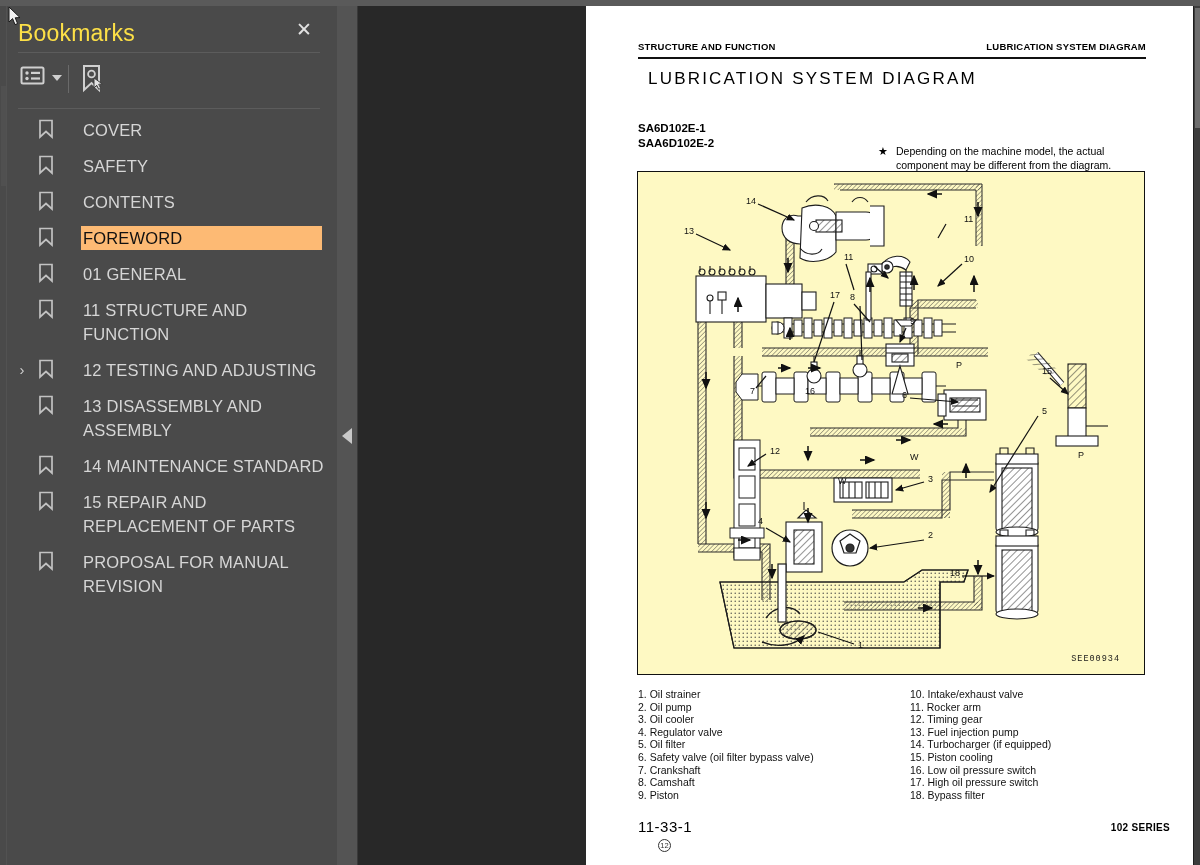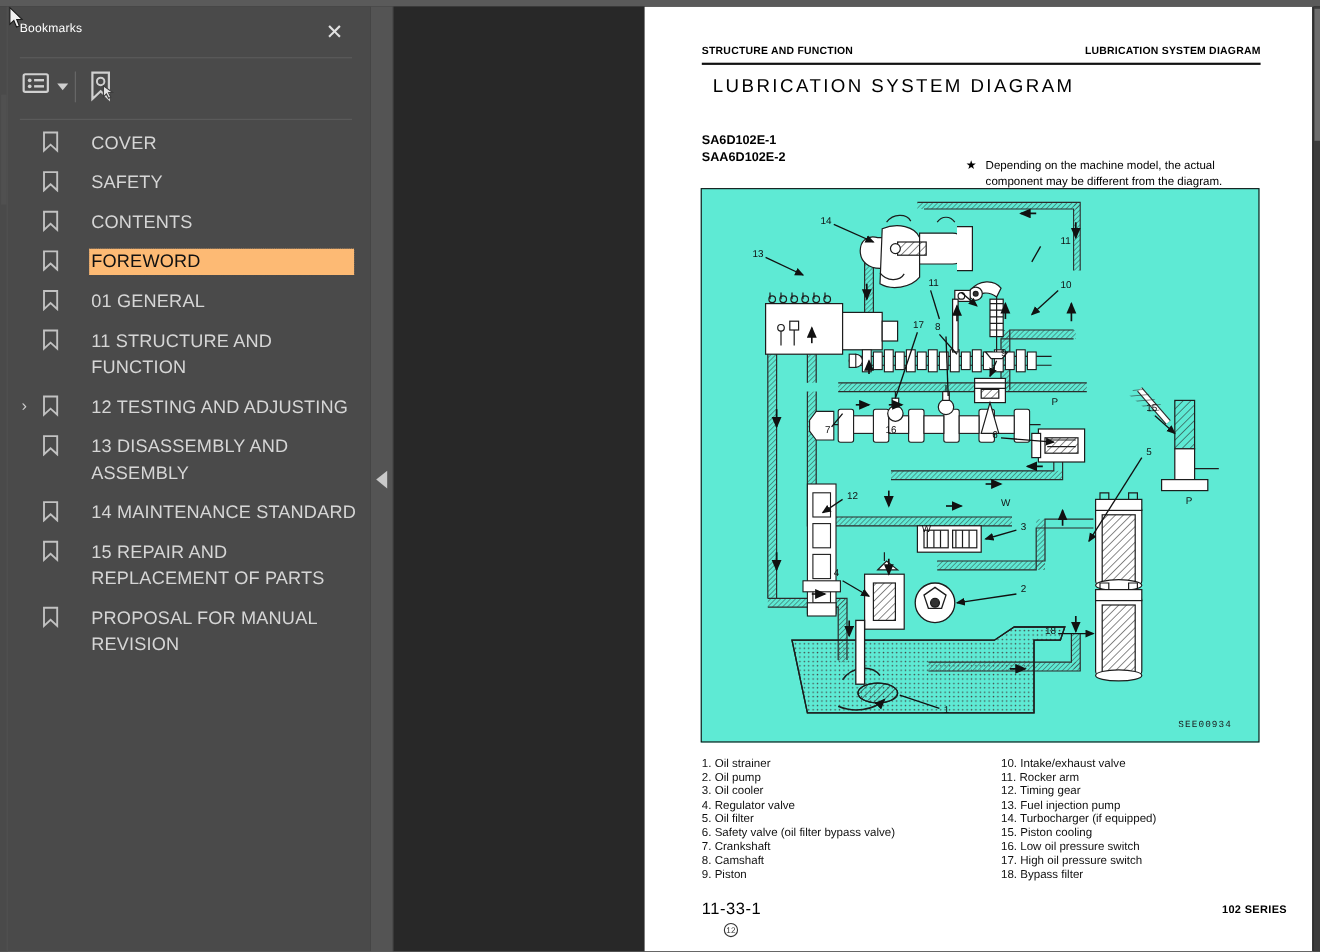--- a/index.html
+++ b/index.html
@@ -42,21 +42,21 @@
     width: 5px; height: 100px;
     background: #505050;
   }
 
   .panel-header {
     position: absolute; left: 0; top: 0;
     width: 337px; height: 46px;
   }
   .panel-title {
     position: absolute; left: 18px; top: 14px;
-    font-size: 11px; color: #ffffff;
+    font-size: 23px; color: #fde047;
     letter-spacing: .2px;
     white-space: nowrap;
   }
   .panel-close {
     position: absolute; right: 22px; top: 13px;
     width: 22px; height: 22px;
     color: #e2e2e2;
     font-size: 19px; line-height: 22px; text-align: center;
     cursor: pointer;
   }
@@ -202,21 +202,21 @@
     width: 268px;
     font-size: 10.5px; line-height: 14px;
   }
   .pg-note .star { position: absolute; left: 0; top: 0; font-size: 11px; }
   .pg-note .txt  { display: block; margin-left: 18px; }
 
   .diagram-box {
     position: absolute; left: 51px; top: 165px;
     width: 508px; height: 504px;
     border: 1px solid #111;
-    background: #5eead4;
+    background: #fef9c3;
     overflow: hidden;
   }
   .diagram-svg { display: block; width: 508px; height: 504px; }
   .see-code {
     position: absolute; right: 24px; bottom: 10px;
     font-size: 8.5px; letter-spacing: 1px;
     font-family: "Liberation Mono", monospace;
     color: #1a1a1a;
     margin-left: 40px;
   }

